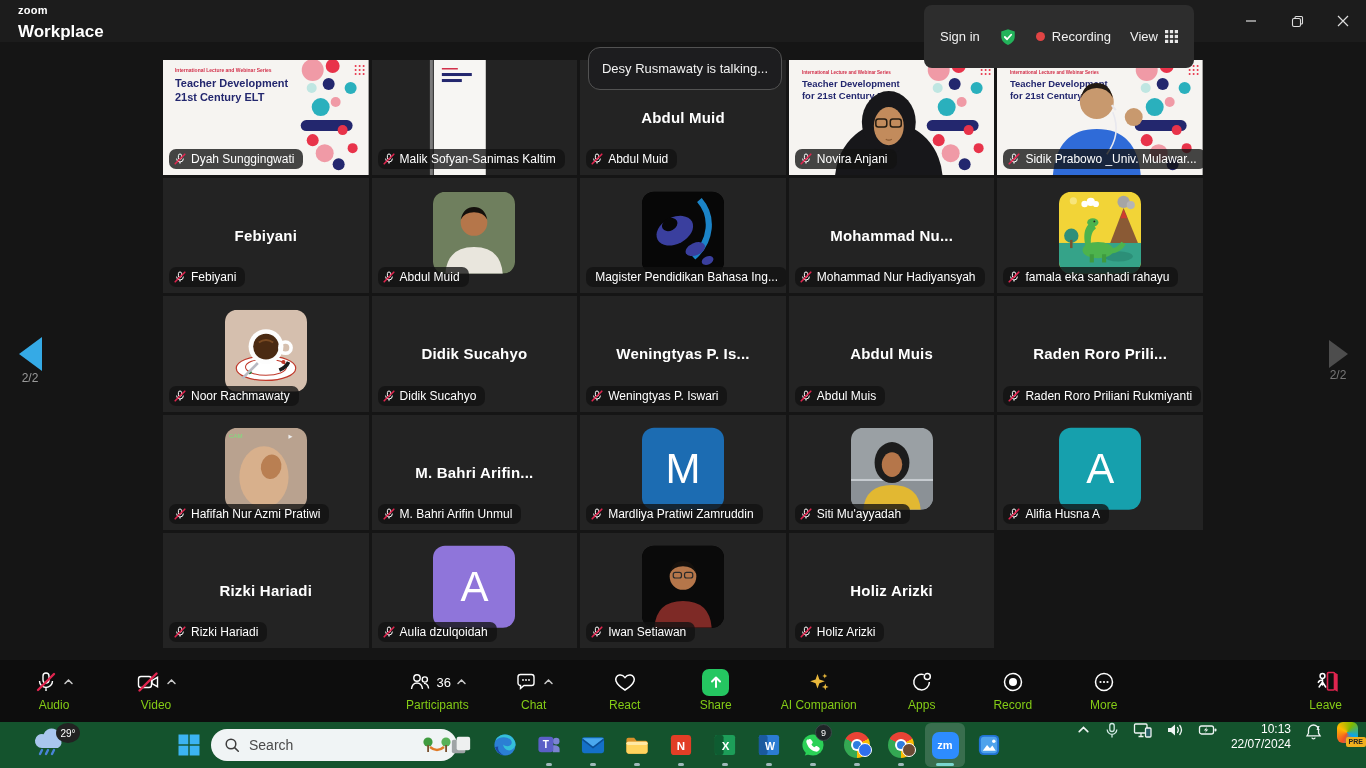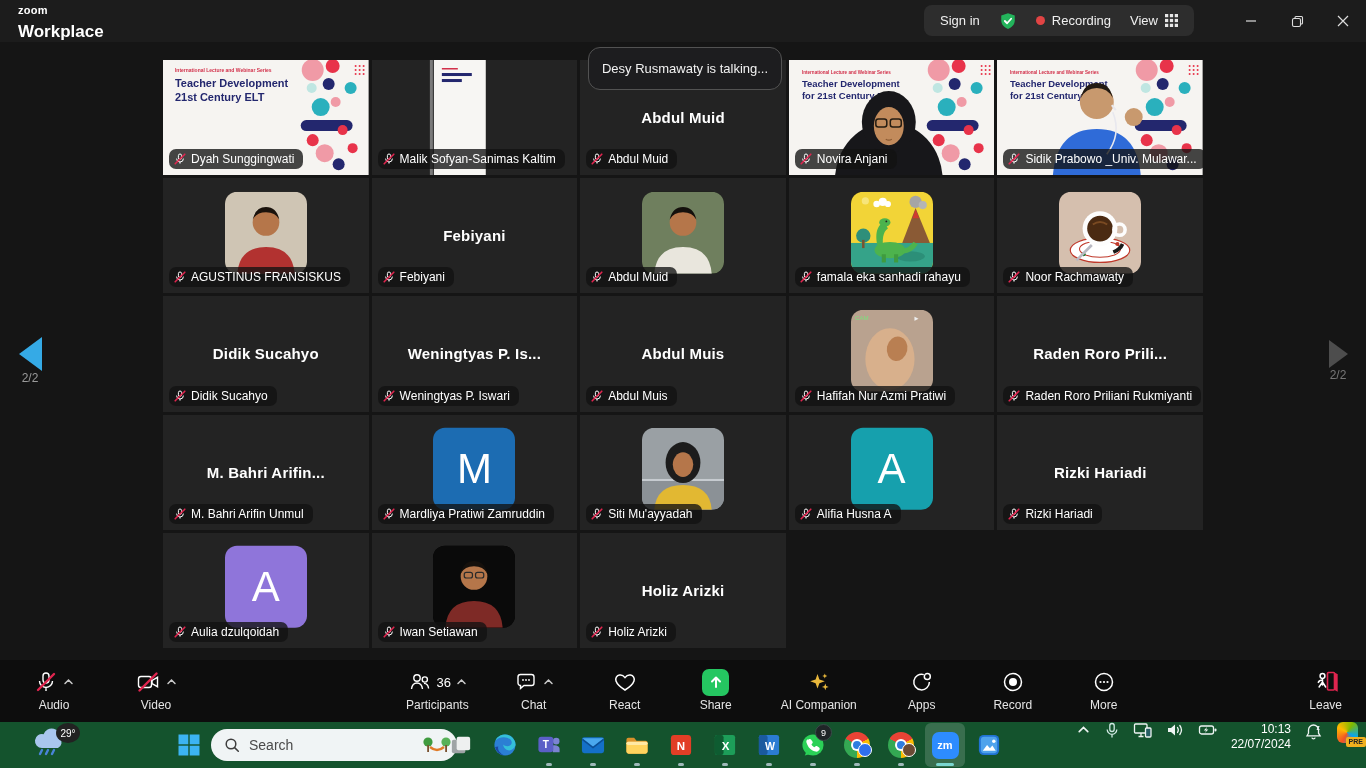--- a/index.html
+++ b/index.html
@@ -5,21 +5,21 @@
   html,body{margin:0;padding:0}
   body{width:1366px;height:768px;position:relative;overflow:hidden;background:#151515;
        font-family:"Liberation Sans",sans-serif;color:#fff;-webkit-font-smoothing:antialiased}
 
   
   .titlebar{position:absolute;top:0;left:0;right:0;height:42px;background:#1c1c1c;z-index:10}
   .logo{position:absolute;left:18px;top:5px;line-height:1}
   .logo .z{font-size:11px;font-weight:700;display:block;letter-spacing:.3px}
   .logo .w{font-size:17px;font-weight:700;display:block;margin-top:7px}
   .menu-pill{position:absolute;right:172px;top:5px;height:31px;background:#2d2d2d;border-radius:8px;
-             display:flex;align-items:center;gap:19px;padding:0 16px;font-size:13px;color:#f0f0f0}
+             display:flex;align-items:center;gap:19px;padding:16px 16px;font-size:13px;color:#f0f0f0}
   .menu-item{display:flex;align-items:center;gap:7px;cursor:default}
   .rec-dot{width:9px;height:9px;border-radius:50%;background:#e14444;display:inline-block}
   .winctl{position:absolute;right:0;top:0;height:42px;display:flex}
   .winbtn{width:46px;height:42px;display:flex;align-items:center;justify-content:center;color:#ddd}
 
   
   .main{position:absolute;top:42px;left:0;right:0;height:618px;background:#151515}
   .gallery{position:absolute;left:163px;top:18px;width:1040px;height:588px;display:grid;
            grid-template-columns:repeat(5,1fr);grid-template-rows:repeat(5,1fr);gap:3px}
   .tile{position:relative;background:#232323;border-radius:0;overflow:hidden}
@@ -42,21 +42,21 @@
   .nav .tri-r{width:0;height:0;border-top:14px solid transparent;border-bottom:14px solid transparent;
               border-left:19px solid #4d4d4d;margin:0 auto}
   .nav .pg{margin-top:0;font-size:12px;color:#9a9a9a}
 
   
   .toolbar{position:absolute;left:0;right:0;bottom:46px;height:62px;background:#0d0d0d;z-index:10}
   .tb-left{position:absolute;left:20px;top:6px;display:flex;gap:34px}
   .tb-center{position:absolute;left:398px;top:6px;display:flex;gap:23px}
   .titem{display:flex;flex-direction:column;align-items:center;padding:2px 8px;min-width:52px;cursor:default}
   .trow{height:28px;display:flex;align-items:center;gap:5px}
-  .tlabel{font-size:12px;color:#e5e5e5;margin-top:2px;white-space:nowrap}
+  .tlabel{font-size:12px;color:#84cc16;margin-top:2px;white-space:nowrap}
   .tcount{font-size:13px;color:#fff}
   .share-box{width:27px;height:27px;border-radius:7px;background:#25c661;display:flex;align-items:center;justify-content:center}
   .tb-leave{position:absolute;right:18px;top:6px;display:flex;flex-direction:column;align-items:center;padding:2px 6px}
 
   
   .taskbar{position:absolute;left:0;right:0;bottom:0;height:46px;background:#14532d;z-index:10}
   .weather{position:absolute;left:30px;top:4px;width:46px;height:38px}
   .wbadge{position:absolute;right:-4px;top:-3px;background:#222;border-radius:50%;min-width:20px;height:20px;
           display:flex;align-items:center;justify-content:center;font-size:10px;color:#fff;padding:0 2px}
   .startsearch{position:absolute;left:176px;top:7px;display:flex;align-items:center;gap:9px}
@@ -313,36 +313,20 @@
         <div class="plabel">
           <svg width="12" height="12" viewBox="0 0 12 12" fill="none">
             <rect x="4.4" y="1" width="3.2" height="5.4" rx="1.6" stroke="#fff" stroke-width="1"></rect>
             <path d="M2.6 5.6a3.4 3.4 0 0 0 6.8 0M6 9v1.6" stroke="#fff" stroke-width="1"></path>
             <line x1="1.2" y1="10.8" x2="10.8" y2="1.2" stroke="#e0254f" stroke-width="1.6" stroke-linecap="round"></line>
           </svg>
           <span>Sidik Prabowo _Univ. Mulawar...</span>
         </div>
       </div>
       <div class="tile">
-        <div class="avatar"><svg width="100%" height="100%" viewBox="0 0 80 80">
-            <rect width="80" height="80" fill="#cfc5b4"></rect>
-            <circle cx="40" cy="30" r="13" fill="#b5764a"></circle>
-            <path d="M27 27q3-12 13-12t13 12q-4-7-13-7t-13 7z" fill="#1a120c"></path>
-            <path d="M12 80q2-26 28-26t28 26z" fill="#b23230"></path>
-          </svg></div>
-        <div class="plabel">
-          <svg width="12" height="12" viewBox="0 0 12 12" fill="none">
-            <rect x="4.4" y="1" width="3.2" height="5.4" rx="1.6" stroke="#fff" stroke-width="1"></rect>
-            <path d="M2.6 5.6a3.4 3.4 0 0 0 6.8 0M6 9v1.6" stroke="#fff" stroke-width="1"></path>
-            <line x1="1.2" y1="10.8" x2="10.8" y2="1.2" stroke="#e0254f" stroke-width="1.6" stroke-linecap="round"></line>
-          </svg>
-          <span>AGUSTINUS FRANSISKUS</span>
-        </div>
-      </div>
-      <div class="tile">
         <div class="center-name">Febiyani</div>
         <div class="plabel">
           <svg width="12" height="12" viewBox="0 0 12 12" fill="none">
             <rect x="4.4" y="1" width="3.2" height="5.4" rx="1.6" stroke="#fff" stroke-width="1"></rect>
             <path d="M2.6 5.6a3.4 3.4 0 0 0 6.8 0M6 9v1.6" stroke="#fff" stroke-width="1"></path>
             <line x1="1.2" y1="10.8" x2="10.8" y2="1.2" stroke="#e0254f" stroke-width="1.6" stroke-linecap="round"></line>
           </svg>
           <span>Febiyani</span>
         </div>
       </div>
@@ -353,20 +337,44 @@
             <path d="M27 27q3-12 13-12t13 12q-4-7-13-7t-13 7z" fill="#14100c"></path>
             <path d="M12 80q2-26 28-26t28 26z" fill="#e9e6dd"></path>
           </svg></div>
         <div class="plabel">
           <svg width="12" height="12" viewBox="0 0 12 12" fill="none">
             <rect x="4.4" y="1" width="3.2" height="5.4" rx="1.6" stroke="#fff" stroke-width="1"></rect>
             <path d="M2.6 5.6a3.4 3.4 0 0 0 6.8 0M6 9v1.6" stroke="#fff" stroke-width="1"></path>
             <line x1="1.2" y1="10.8" x2="10.8" y2="1.2" stroke="#e0254f" stroke-width="1.6" stroke-linecap="round"></line>
           </svg>
           <span>Abdul Muid</span>
+        </div>
+      </div>
+      <div class="tile">
+        <div class="avatar"><svg width="100%" height="100%" viewBox="0 0 80 80">
+            <rect width="80" height="80" fill="#070707"></rect>
+            <ellipse cx="32" cy="38" rx="19" ry="13" fill="#3a3f9e" transform="rotate(-28 32 38)"></ellipse>
+            <ellipse cx="27" cy="32" rx="8" ry="6" fill="#070707" transform="rotate(-28 27 32)"></ellipse>
+            <path d="M56 8C70 24 68 48 50 64" stroke="#1b84c8" stroke-width="6" fill="none"></path>
+            <ellipse cx="52" cy="56" rx="10" ry="6" fill="#3a3f9e" transform="rotate(-24 52 56)"></ellipse>
+            <ellipse cx="64" cy="67" rx="6" ry="4" fill="#3a3f9e" transform="rotate(-24 64 67)"></ellipse>
+          </svg></div>
+        <div class="plabel nomic">
+          <span>Magister Pendidikan Bahasa Ing...</span>
+        </div>
+      </div>
+      <div class="tile">
+        <div class="center-name">Mohammad Nu...</div>
+        <div class="plabel">
+          <svg width="12" height="12" viewBox="0 0 12 12" fill="none">
+            <rect x="4.4" y="1" width="3.2" height="5.4" rx="1.6" stroke="#fff" stroke-width="1"></rect>
+            <path d="M2.6 5.6a3.4 3.4 0 0 0 6.8 0M6 9v1.6" stroke="#fff" stroke-width="1"></path>
+            <line x1="1.2" y1="10.8" x2="10.8" y2="1.2" stroke="#e0254f" stroke-width="1.6" stroke-linecap="round"></line>
+          </svg>
+          <span>Mohammad Nur Hadiyansyah</span>
         </div>
       </div>
       <div class="tile">
         <div class="avatar"><svg width="100%" height="100%" viewBox="0 0 80 80">
             <rect width="80" height="80" fill="#f2d437"></rect>
             <circle cx="31" cy="10" r="4" fill="#fff"></circle>
             <circle cx="25" cy="12" r="3.2" fill="#fff"></circle>
             <circle cx="36" cy="12" r="3" fill="#fff"></circle>
             <circle cx="14" cy="9" r="3.5" fill="#f7e57a"></circle>
             <path d="M50 50L63 16l14 34z" fill="#8a5a35"></path>
@@ -445,45 +453,45 @@
         <div class="plabel">
           <svg width="12" height="12" viewBox="0 0 12 12" fill="none">
             <rect x="4.4" y="1" width="3.2" height="5.4" rx="1.6" stroke="#fff" stroke-width="1"></rect>
             <path d="M2.6 5.6a3.4 3.4 0 0 0 6.8 0M6 9v1.6" stroke="#fff" stroke-width="1"></path>
             <line x1="1.2" y1="10.8" x2="10.8" y2="1.2" stroke="#e0254f" stroke-width="1.6" stroke-linecap="round"></line>
           </svg>
           <span>Abdul Muis</span>
         </div>
       </div>
       <div class="tile">
+        <div class="center-name">Raden Roro Prili...</div>
+        <div class="plabel">
+          <svg width="12" height="12" viewBox="0 0 12 12" fill="none">
+            <rect x="4.4" y="1" width="3.2" height="5.4" rx="1.6" stroke="#fff" stroke-width="1"></rect>
+            <path d="M2.6 5.6a3.4 3.4 0 0 0 6.8 0M6 9v1.6" stroke="#fff" stroke-width="1"></path>
+            <line x1="1.2" y1="10.8" x2="10.8" y2="1.2" stroke="#e0254f" stroke-width="1.6" stroke-linecap="round"></line>
+          </svg>
+          <span>Raden Roro Priliani Rukmiyanti</span>
+        </div>
+      </div>
+      <div class="tile">
         <div class="avatar"><svg width="100%" height="100%" viewBox="0 0 80 80">
             <rect width="80" height="80" fill="#b9a28f"></rect>
             <text x="4" y="10" font-size="6" fill="#7de07d">CAM</text>
             <text x="62" y="10" font-size="5" fill="#eee">▶</text>
             <ellipse cx="38" cy="48" rx="24" ry="30" fill="#d8b08c"></ellipse>
             <ellipse cx="45" cy="38" rx="10" ry="12" fill="#b97f52" transform="rotate(12 45 38)"></ellipse>
           </svg></div>
         <div class="plabel">
           <svg width="12" height="12" viewBox="0 0 12 12" fill="none">
             <rect x="4.4" y="1" width="3.2" height="5.4" rx="1.6" stroke="#fff" stroke-width="1"></rect>
             <path d="M2.6 5.6a3.4 3.4 0 0 0 6.8 0M6 9v1.6" stroke="#fff" stroke-width="1"></path>
             <line x1="1.2" y1="10.8" x2="10.8" y2="1.2" stroke="#e0254f" stroke-width="1.6" stroke-linecap="round"></line>
           </svg>
           <span>Hafifah Nur Azmi Pratiwi</span>
-        </div>
-      </div>
-      <div class="tile">
-        <div class="center-name">Raden Roro Prili...</div>
-        <div class="plabel">
-          <svg width="12" height="12" viewBox="0 0 12 12" fill="none">
-            <rect x="4.4" y="1" width="3.2" height="5.4" rx="1.6" stroke="#fff" stroke-width="1"></rect>
-            <path d="M2.6 5.6a3.4 3.4 0 0 0 6.8 0M6 9v1.6" stroke="#fff" stroke-width="1"></path>
-            <line x1="1.2" y1="10.8" x2="10.8" y2="1.2" stroke="#e0254f" stroke-width="1.6" stroke-linecap="round"></line>
-          </svg>
-          <span>Raden Roro Priliani Rukmiyanti</span>
         </div>
       </div>
       <div class="tile">
         <div class="center-name">M. Bahri Arifin...</div>
         <div class="plabel">
           <svg width="12" height="12" viewBox="0 0 12 12" fill="none">
             <rect x="4.4" y="1" width="3.2" height="5.4" rx="1.6" stroke="#fff" stroke-width="1"></rect>
             <path d="M2.6 5.6a3.4 3.4 0 0 0 6.8 0M6 9v1.6" stroke="#fff" stroke-width="1"></path>
             <line x1="1.2" y1="10.8" x2="10.8" y2="1.2" stroke="#e0254f" stroke-width="1.6" stroke-linecap="round"></line>
           </svg>

